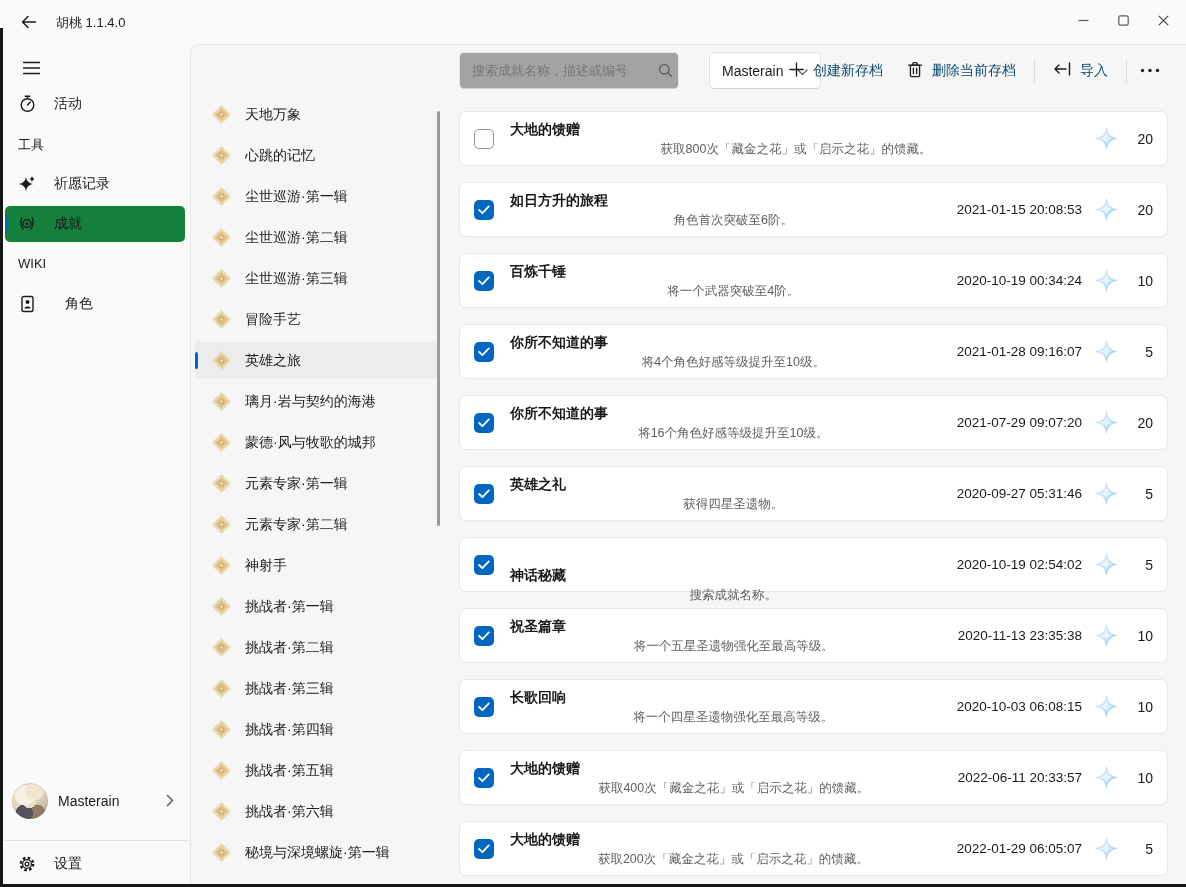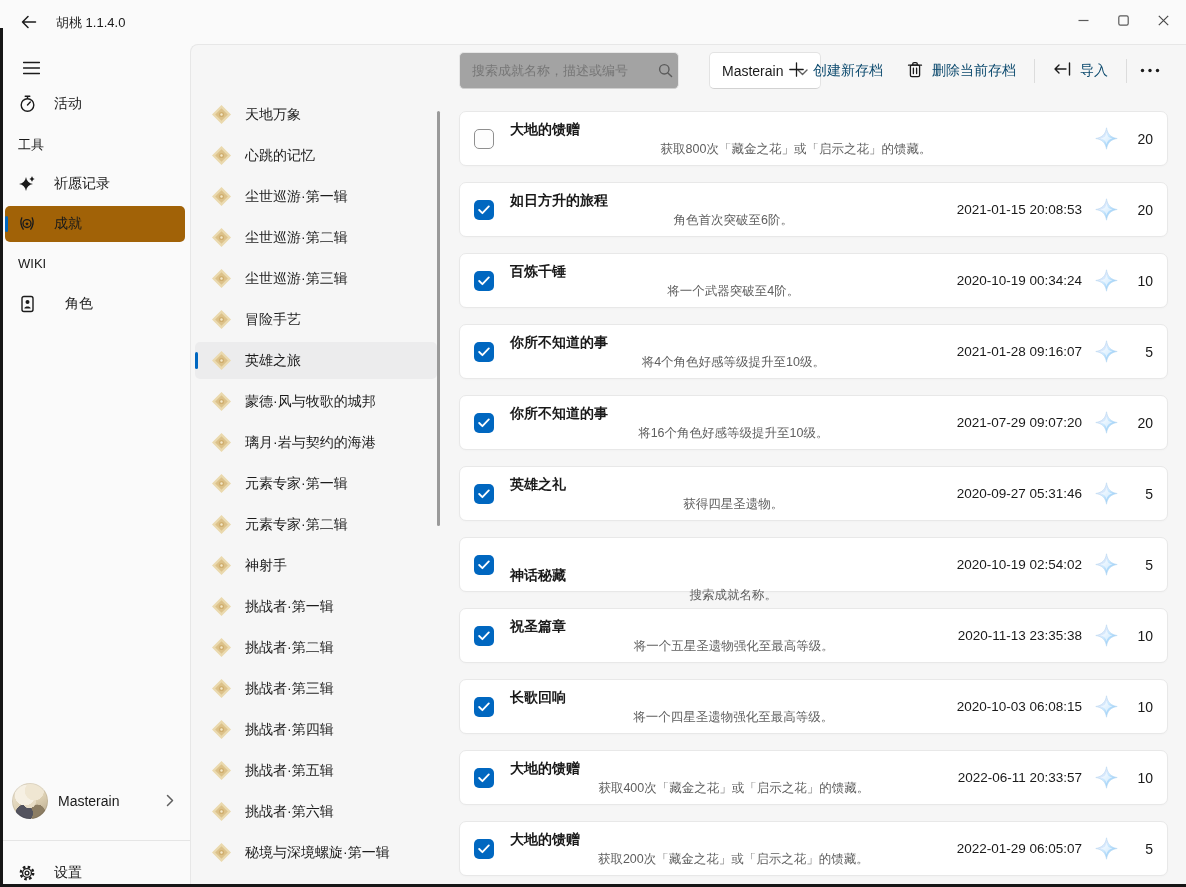--- a/index.html
+++ b/index.html
@@ -23,40 +23,40 @@
   .caption-btn { position:absolute; top:0; width:40px; height:40px; display:flex; align-items:center; justify-content:center; }
   .cap-min  { left:1063px; } .cap-max { left:1103px; } .cap-close { left:1143px; }
 
   
   .sidebar { position:absolute; left:0; top:44px; width:190px; bottom:0; }
   .hamburger { position:absolute; left:13px; top:8px; width:36px; height:32px; border-radius:5px;
                display:flex; align-items:center; justify-content:center; }
   .nav-item { position:absolute; left:5px; width:180px; height:36px; border-radius:5px;
               display:flex; align-items:center; padding-left:13px; gap:18px; font-size:14px; }
   .nav-item .nicon { width:18px; height:18px; display:flex; align-items:center; justify-content:center; flex:0 0 18px; }
-  .nav-item.selected { background:#a16207; }
+  .nav-item.selected { background:#15803d; }
   .nav-accent { display:none; }
   .nav-item.selected .nav-accent { display:block; position:absolute; left:0; top:10px; width:3px; height:16px;
               border-radius:2px; background:#0067c0; }
   .nav-header { position:absolute; left:18px; font-size:13px; color:#191919; }
 
   .account { position:absolute; left:0; top:738px; width:190px; height:50px; }
   .avatar { position:absolute; left:12px; top:1px; width:36px; height:36px; border-radius:50%;
     background:
       radial-gradient(circle at 62% 22%, #efe6d2 0 26%, rgba(0,0,0,0) 27%),
       radial-gradient(circle at 36% 34%, #f6f0e3 0 30%, rgba(0,0,0,0) 31%),
       radial-gradient(circle at 48% 52%, #e8ddc6 0 24%, rgba(0,0,0,0) 25%),
       radial-gradient(circle at 34% 84%, #53535e 0 22%, rgba(0,0,0,0) 23%),
       radial-gradient(circle at 70% 82%, #8c7d63 0 20%, rgba(0,0,0,0) 21%),
       linear-gradient(150deg,#f0e9da 0%,#dccfb2 55%,#b3a387 100%);
     box-shadow:inset 0 0 0 1px rgba(0,0,0,.08); }
   .account-name { position:absolute; left:58px; top:11px; font-size:14px; color:#1a1a1a; }
   .account-chevron { position:absolute; right:16px; top:11px; }
   .sidebar-divider { position:absolute; left:0; top:796px; width:190px; height:1px; background:#e5e5e5; }
-  .settings-item { top:802px;align-items:flex-end; }
+  .settings-item { top:802px; }
 
   
   .content { position:absolute; left:190px; top:44px; width:996px; height:843px;
              background:#f6f6f6; border:1px solid #e7e7e7; border-right:none; border-bottom:none;
              border-top-left-radius:8px; overflow:hidden; }
 
   
   .cat-list { position:absolute; left:0; top:50px; width:250px; }
   .cat-row { height:40px; padding:0 4px; }
   .cat-inner { position:relative; height:37px; margin-top:1px; border-radius:5px;
@@ -322,36 +322,36 @@
     <div class="cat-inner">
 
       <span class="cat-emblem">
         <svg width="21" height="21" viewBox="0 0 21 21">
           <path d="M10.5 1 L20 10.5 L10.5 20 L1 10.5 Z" fill="#ead9ae"></path>
           <path d="M10.5 4.2 L16.8 10.5 L10.5 16.8 L4.2 10.5 Z" fill="#dcc189"></path>
           <circle cx="10.5" cy="10.5" r="2.6" fill="#cfae6e"></circle>
           <circle cx="10.5" cy="10.5" r="1.2" fill="#f3e8c8"></circle>
         </svg>
       </span>
+      <span class="cat-label">璃月·岩与契约的海港</span>
+    </div>
+  </div>
+
+  <div class="cat-row">
+    <div class="cat-inner">
+
+      <span class="cat-emblem">
+        <svg width="21" height="21" viewBox="0 0 21 21">
+          <path d="M10.5 1 L20 10.5 L10.5 20 L1 10.5 Z" fill="#ead9ae"></path>
+          <path d="M10.5 4.2 L16.8 10.5 L10.5 16.8 L4.2 10.5 Z" fill="#dcc189"></path>
+          <circle cx="10.5" cy="10.5" r="2.6" fill="#cfae6e"></circle>
+          <circle cx="10.5" cy="10.5" r="1.2" fill="#f3e8c8"></circle>
+        </svg>
+      </span>
       <span class="cat-label">蒙德·风与牧歌的城邦</span>
-    </div>
-  </div>
-
-  <div class="cat-row">
-    <div class="cat-inner">
-
-      <span class="cat-emblem">
-        <svg width="21" height="21" viewBox="0 0 21 21">
-          <path d="M10.5 1 L20 10.5 L10.5 20 L1 10.5 Z" fill="#ead9ae"></path>
-          <path d="M10.5 4.2 L16.8 10.5 L10.5 16.8 L4.2 10.5 Z" fill="#dcc189"></path>
-          <circle cx="10.5" cy="10.5" r="2.6" fill="#cfae6e"></circle>
-          <circle cx="10.5" cy="10.5" r="1.2" fill="#f3e8c8"></circle>
-        </svg>
-      </span>
-      <span class="cat-label">璃月·岩与契约的海港</span>
     </div>
   </div>
 
   <div class="cat-row">
     <div class="cat-inner">
 
       <span class="cat-emblem">
         <svg width="21" height="21" viewBox="0 0 21 21">
           <path d="M10.5 1 L20 10.5 L10.5 20 L1 10.5 Z" fill="#ead9ae"></path>
           <path d="M10.5 4.2 L16.8 10.5 L10.5 16.8 L4.2 10.5 Z" fill="#dcc189"></path>

